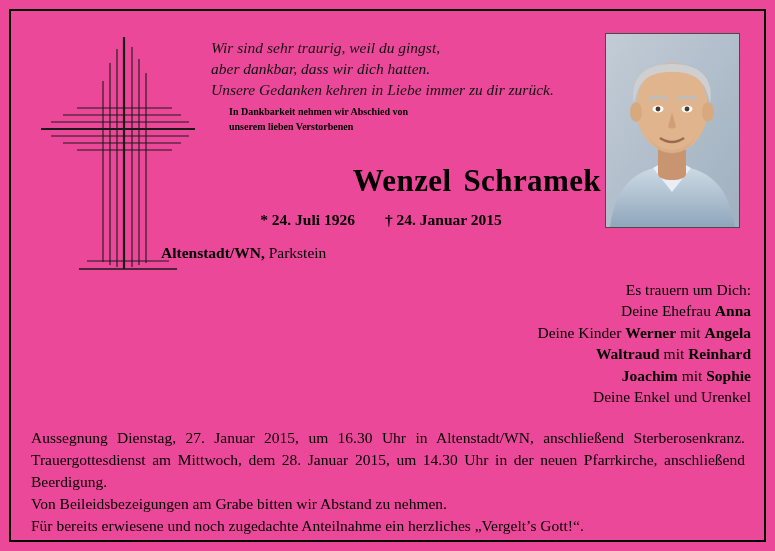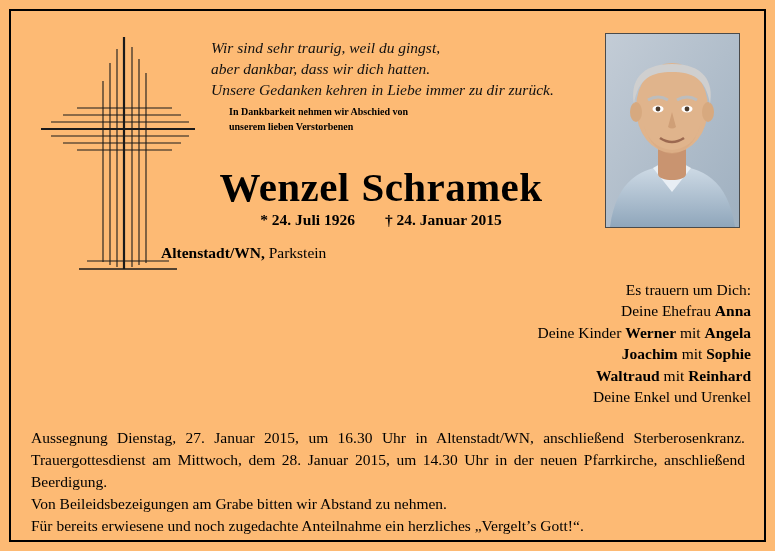--- a/index.html
+++ b/index.html
@@ -8,21 +8,21 @@
     background: #ffffff;
   }
   body {
     font-family: "Liberation Serif", serif;
     color: #000000;
   }
   .page {
     position: relative;
     width: 775px;
     height: 551px;
-    background: #fdba74;
+    background: #ec4899;
     box-sizing: border-box;
     overflow: hidden;
   }
   .border-frame {
     position: absolute;
     left: 9px;
     top: 9px;
     width: 757px;
     height: 533px;
     border: 2px solid #000000;
@@ -84,22 +84,22 @@
     text-align: justify;
   }
   .intro .line2 { text-align: left; }
 
   
   .name {
     position: absolute;
     left: 150px;
     top: 152px;
     width: 440px;
-    text-align: center;
-    font-size: 41px;
+    text-align: right;
+    font-size: 31px;
     font-weight: bold;
     letter-spacing: 0.4px;
   }
   .name .sp { display: inline-block; width: 12px; }
 
   
   .dates {
     position: absolute;
     left: 150px;
     top: 200px;
@@ -254,25 +254,25 @@
 
       <div class="row">
         <span>Deine Ehefrau </span><b>Anna</b>
       </div>
 
       <div class="row">
         <span>Deine Kinder </span><b>Werner</b><span> mit </span><b>Angela</b>
       </div>
 
       <div class="row ind1">
+        <b>Waltraud</b><span> mit </span><b>Reinhard</b>
+      </div>
+
+      <div class="row ind1">
         <b>Joachim</b><span> mit </span><b>Sophie</b>
-      </div>
-
-      <div class="row ind1">
-        <b>Waltraud</b><span> mit </span><b>Reinhard</b>
       </div>
 
       <div class="row">Deine Enkel und Urenkel</div>
     </div>
 
     <div class="footer">
       <p class="just">Aussegnung Dienstag, 27. Januar 2015, um 16.30 Uhr in Altenstadt/WN, anschließend Sterberosenkranz. Trauergottesdienst am Mittwoch, dem 28. Januar 2015, um 14.30 Uhr in der neuen Pfarrkirche, anschließend Beerdigung.</p>
       <p>Von Beileidsbezeigungen am Grabe bitten wir Abstand zu nehmen.</p>
       <p>Für bereits erwiesene und noch zugedachte Anteilnahme ein herzliches „Vergelt’s Gott!“.</p>
     </div>

